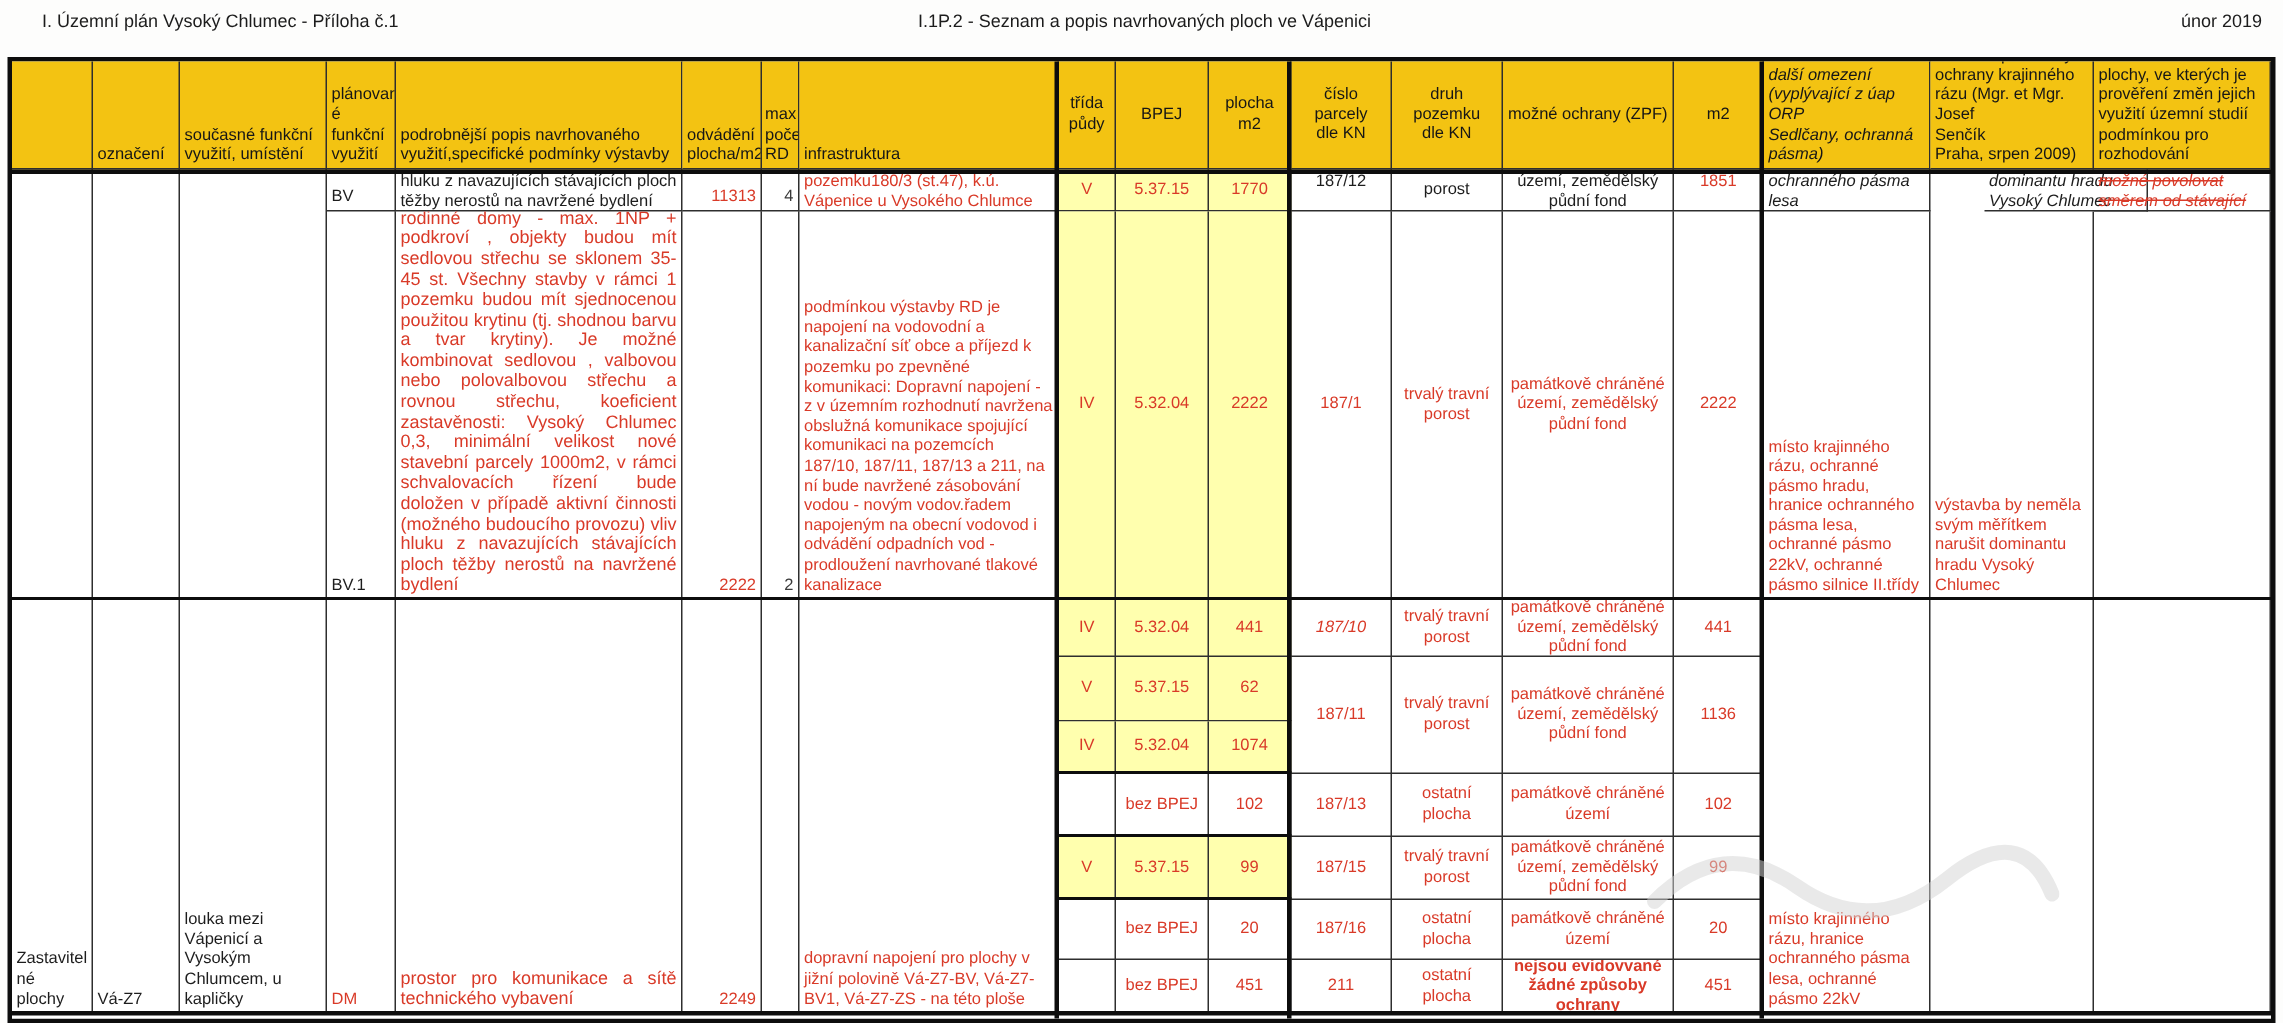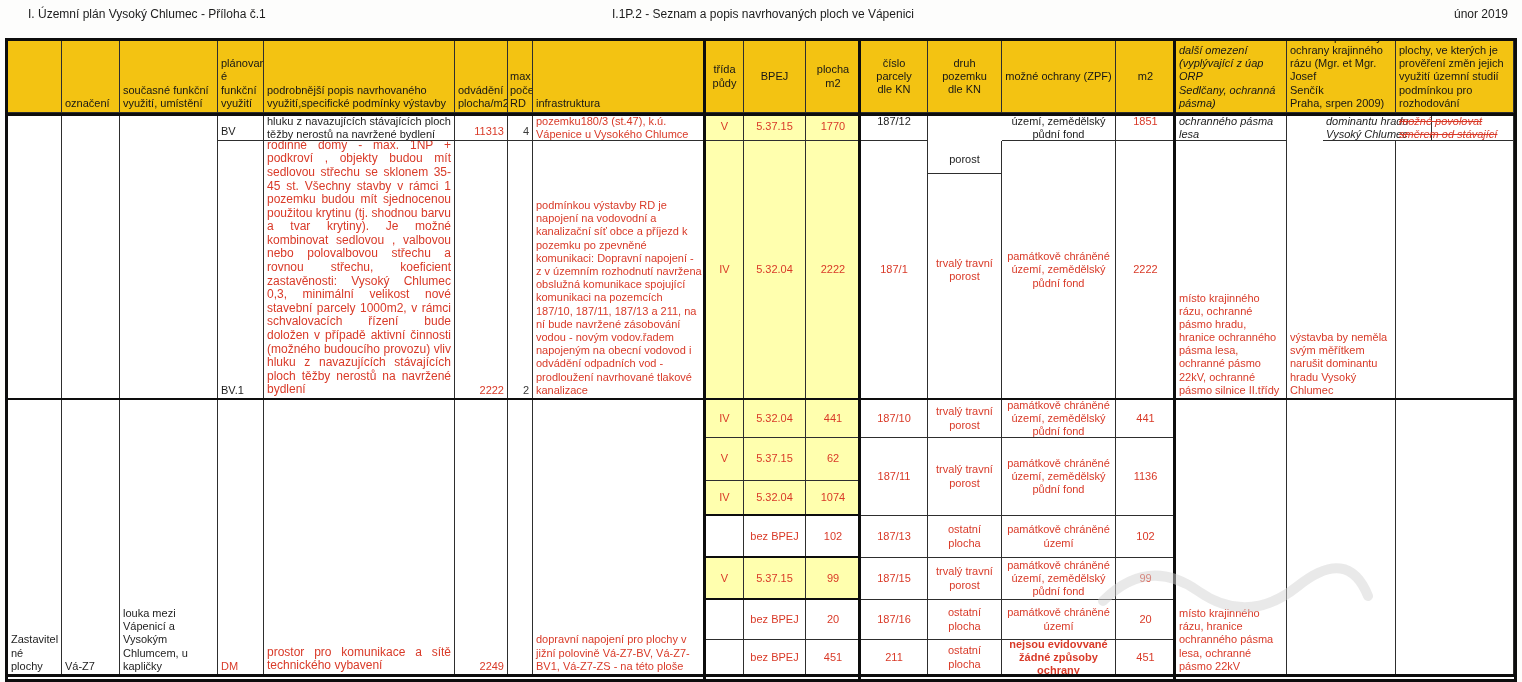--- a/index.html
+++ b/index.html
@@ -141,30 +141,30 @@
 
     <div class="cell vc tc" style="left:698px;top:559px;width:38px;height:40px;"></div>
     <div class="cell vc tc" style="left:736px;top:559px;width:62px;height:40px;">bez BPEJ</div>
     <div class="cell vc tc" style="left:798px;top:559px;width:55px;height:40px;">20</div>
 
     <div class="cell vc tc" style="left:698px;top:599px;width:38px;height:36px;"></div>
     <div class="cell vc tc" style="left:736px;top:599px;width:62px;height:36px;">bez BPEJ</div>
     <div class="cell vc tc" style="left:798px;top:599px;width:55px;height:36px;">451</div>
 
     <div class="cell blk vt tc" style="left:853px;top:72px;width:67px;height:28px;">187/12</div>
-    <div class="cell blk vc tc" style="left:920px;top:72px;width:74px;height:28px;margin-top:33px;">porost</div>
+    <div class="cell blk vc tc" style="left:920px;top:72px;width:74px;height:28px;">porost</div>
     <div class="cell blk vt tc" style="left:994px;top:72px;width:114px;height:28px;">území, zemědělský půdní fond</div>
     <div class="cell vt tc" style="left:1108px;top:72px;width:60px;height:28px;">1851</div>
 
     <div class="cell vc tc" style="left:853px;top:100px;width:67px;height:259px;">187/1</div>
     <div class="cell vc tc" style="left:920px;top:100px;width:74px;height:259px;">trvalý travní porost</div>
     <div class="cell vc tc" style="left:994px;top:100px;width:114px;height:259px;">památkově chráněné území, zemědělský půdní fond</div>
     <div class="cell vc tc" style="left:1108px;top:100px;width:60px;height:259px;">2222</div>
 
-    <div class="cell vc tc" style="left:853px;top:359px;width:67px;height:38px;">187/10</div>
+    <div class="cell vc tc" style="left:853px;top:359px;width:67px;height:38px;font-style:italic;">187/10</div>
     <div class="cell vc tc" style="left:920px;top:359px;width:74px;height:38px;">trvalý travní porost</div>
     <div class="cell vc tc" style="left:994px;top:359px;width:114px;height:38px;">památkově chráněné území, zemědělský půdní fond</div>
     <div class="cell vc tc" style="left:1108px;top:359px;width:60px;height:38px;">441</div>
 
     <div class="cell vc tc" style="left:853px;top:397px;width:67px;height:78px;">187/11</div>
     <div class="cell vc tc" style="left:920px;top:397px;width:74px;height:78px;">trvalý travní porost</div>
     <div class="cell vc tc" style="left:994px;top:397px;width:114px;height:78px;">památkově chráněné území, zemědělský půdní fond</div>
     <div class="cell vc tc" style="left:1108px;top:397px;width:60px;height:78px;">1136</div>
 
     <div class="cell vc tc" style="left:853px;top:475px;width:67px;height:42px;">187/13</div>

